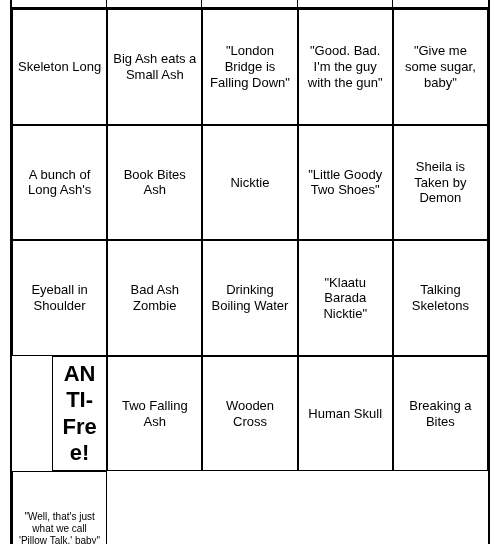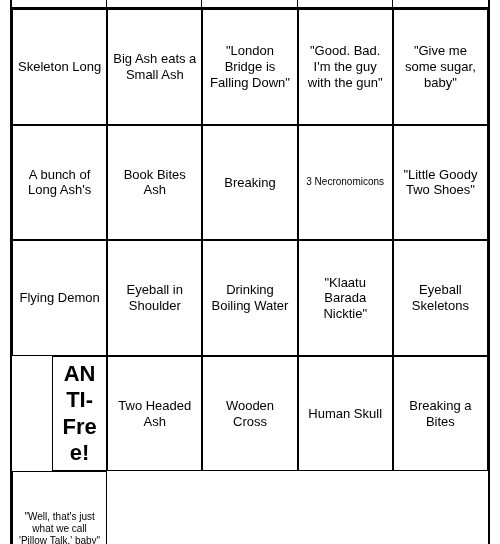--- a/index.html
+++ b/index.html
@@ -67,28 +67,28 @@
       <div class="bingo-letter">O</div>
     </div>
   <div class="bingo-grid">
   <div class="bingo-cell">Skeleton Long</div>
       <div class="bingo-cell">Big Ash eats a Small Ash</div>
       <div class="bingo-cell">"London Bridge is Falling Down"</div>
       <div class="bingo-cell">"Good. Bad. I'm the guy with the gun"</div>
       <div class="bingo-cell">"Give me some sugar, baby"</div>
       <div class="bingo-cell">A bunch of Long Ash's</div>
       <div class="bingo-cell">Book Bites Ash</div>
-      <div class="bingo-cell">Breaking</div>
-      <div class="bingo-cell" style="font-size: 10px;">3 Necronomicons</div>
+      <div class="bingo-cell">Nicktie</div>
       <div class="bingo-cell">"Little Goody Two Shoes"</div>
-      <div class="bingo-cell">Flying Demon</div>
+      <div class="bingo-cell">Sheila is Taken by Demon</div>
       <div class="bingo-cell">Eyeball in Shoulder</div>
+      <div class="bingo-cell">Bad Ash Zombie</div>
       <div class="bingo-cell">Drinking Boiling Water</div>
       <div class="bingo-cell">"Klaatu Barada Nicktie"</div>
-      <div class="bingo-cell">Eyeball Skeletons</div>
+      <div class="bingo-cell">Talking Skeletons</div>
       <div class="bingo-cell free">ANTI-Free!</div>
-      <div class="bingo-cell">Two Headed Ash</div>
+      <div class="bingo-cell">Two Falling Ash</div>
       <div class="bingo-cell">Wooden Cross</div>
       <div class="bingo-cell">Human Skull</div>
       <div class="bingo-cell">Breaking a Bites</div>
       <div class="bingo-cell" style="font-size: 10px;">"Well, that's just what we call 'Pillow Talk,' baby"</div>
     </div>
 </div>
 
 </body></html>

